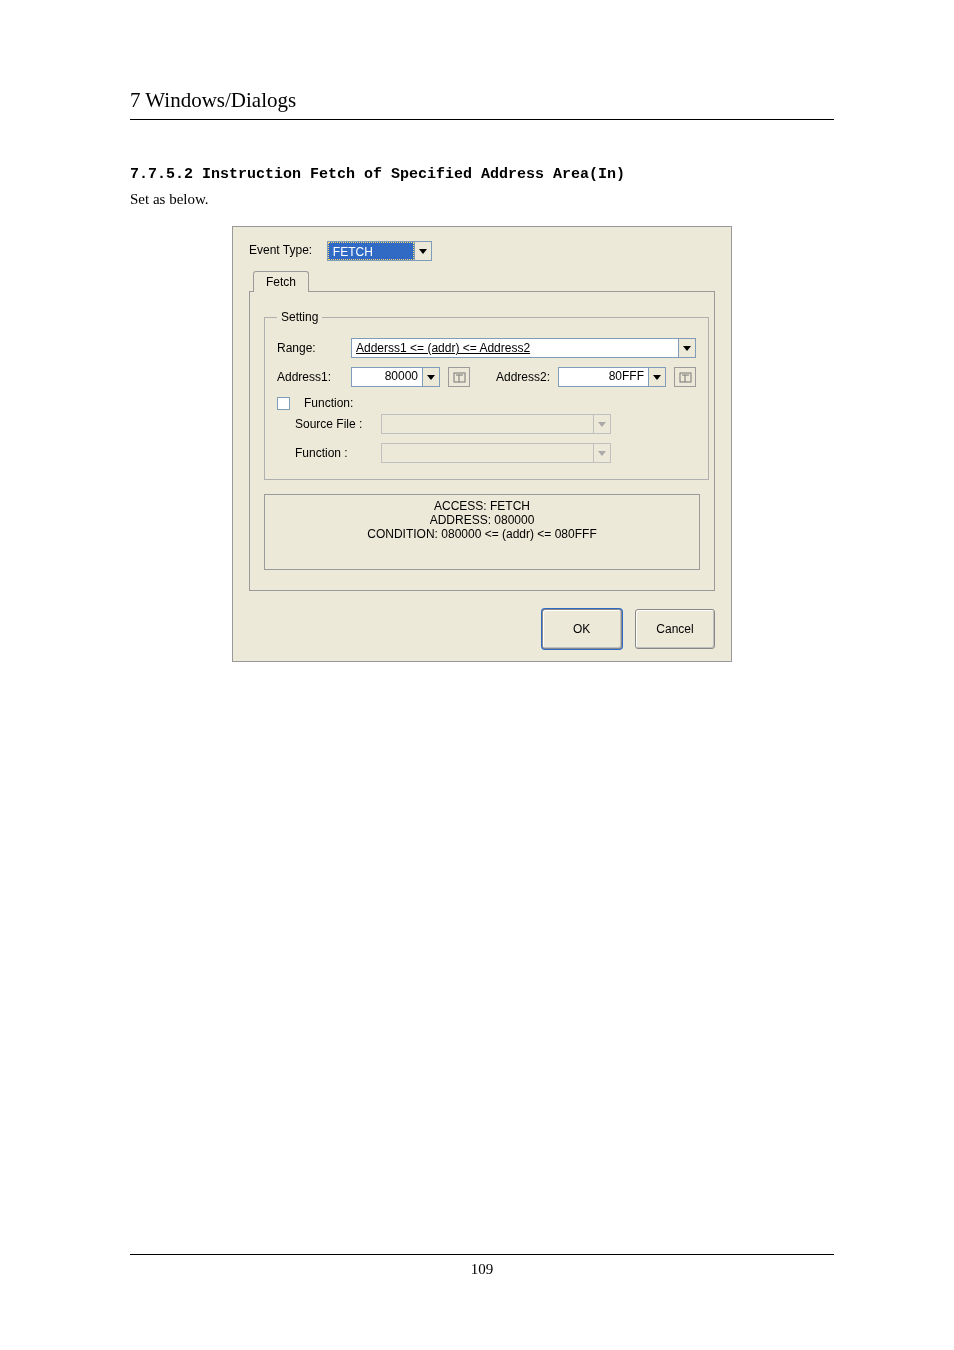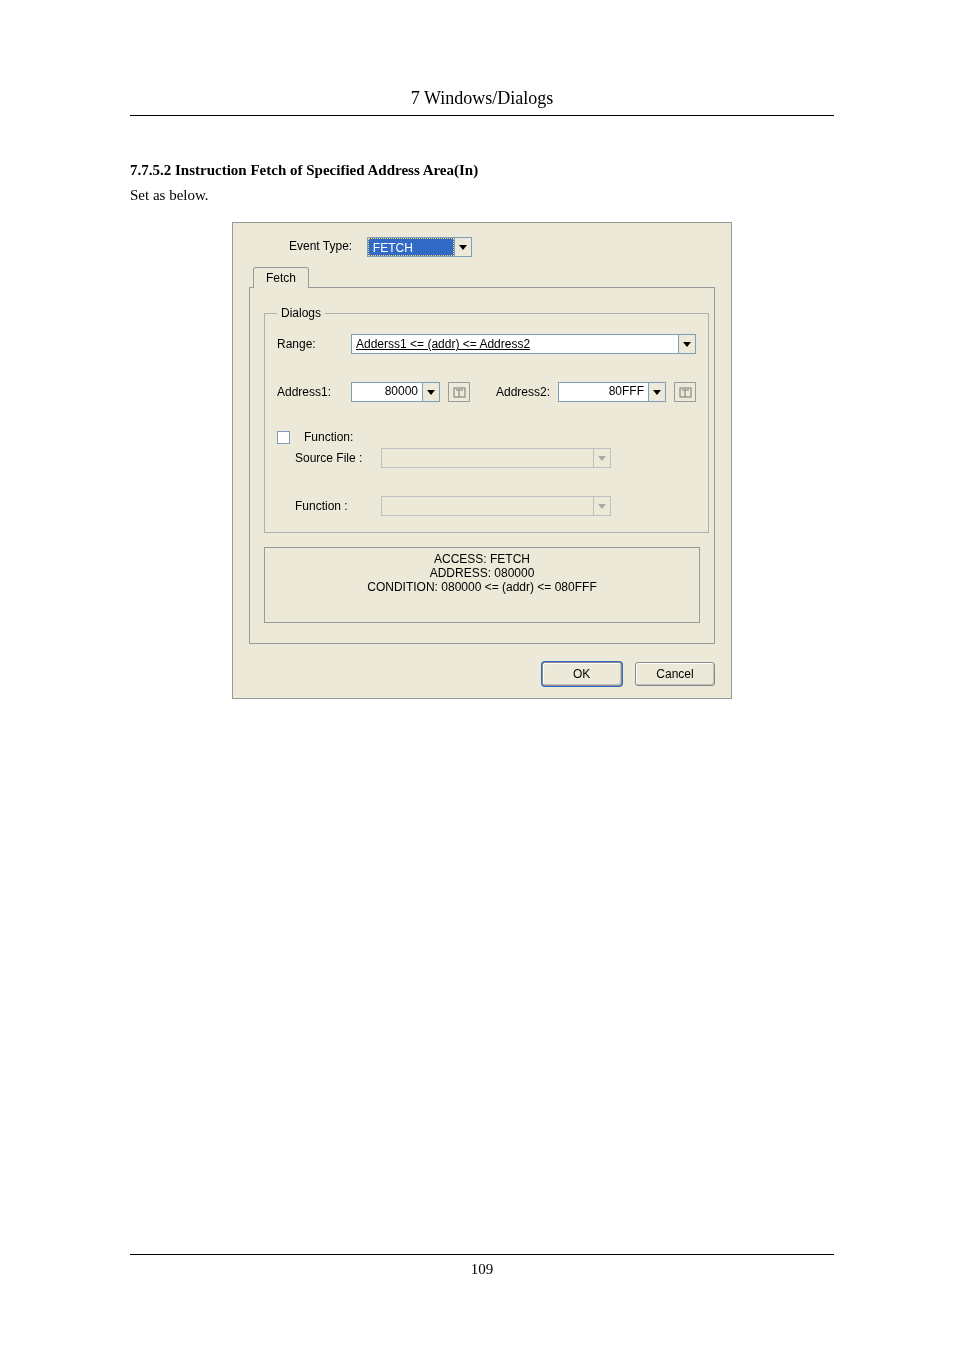--- a/index.html
+++ b/index.html
@@ -13,29 +13,30 @@
     color: #000;
   }
   .page {
     padding: 88px 120px 0 130px;
   }
   .hdr-line {
     border-bottom: 1px solid #000;
     margin-bottom: 4px;
   }
   .hdr-right {
-    text-align: center;
-    font-size: 18px;
+    text-align: left;
+    font-size: 21px;
     padding-bottom: 6px;
   }
   .section-title {
     font-weight: bold;
     font-size: 15px;
     margin-top: 46px;
     margin-bottom: 8px;
+    font-family: Liberation Mono, monospace;
   }
   .body-text {
     font-size: 15px;
     margin: 2px 0;
   }
   .dialog-wrap {
     margin: 18px auto 0;
     width: 500px;
   }
   .dialog {
@@ -49,21 +50,21 @@
     background: #7a8a99; 
     color: #fff;
     padding: 4px 8px;
     font-size: 12px;
     font-family: Tahoma, sans-serif;
   }
   .dlg-body {
     padding: 14px 16px 12px 16px;
   }
   .row { margin-bottom: 10px; }
-  .lbl { display: inline-block; margin-left: 40px; }
+  .lbl { display: inline-block; }
   .combo {
     display: inline-flex;
     vertical-align: middle;
     border: 1px solid #7f9db9;
     background: #fff;
     height: 20px;
   }
   .combo-sel {
     background: #316ac5;
     color: #fff;
@@ -122,21 +123,21 @@
   }
   fieldset.grp legend {
     padding: 0 4px;
     font-size: 12px;
     color: #000;
   }
   .fld-row {
     display: flex;
     align-items: center;
     gap: 8px;
-    margin-bottom: 28px;
+    margin-bottom: 9px;
   }
   .w-label { width: 66px; }
   .textfld {
     border: 1px solid #7f9db9;
     background: #fff;
     height: 20px;
     padding: 2px 4px;
     font-family: inherit;
     font-size: 12px;
     text-align: right;
@@ -176,21 +177,21 @@
     font-size: 12px;
     white-space: pre;
     text-align: center;
   }
   .btn-row {
     text-align: right;
     margin-top: 18px;
   }
   .win-btn {
     min-width: 80px;
-    height: 24px;
+    height: 40px;
     background: #ece9d8;
     border: 1px solid #888;
     border-radius: 3px;
     font-family: inherit;
     font-size: 12px;
     margin-left: 10px;
     box-shadow: inset 1px 1px 0 #fff, inset -1px -1px 0 #c0c0c0;
   }
   .win-btn.default {
     box-shadow: 0 0 0 1px #316ac5, inset 1px 1px 0 #fff, inset -1px -1px 0 #c0c0c0;
@@ -229,21 +230,21 @@
                 <span class="tri-down"></span>
               </span>
           </span>
         </div>
 
         <div class="tab-strip">
           <div class="tab">Fetch</div>
         </div>
         <div class="tab-panel">
           <fieldset class="grp">
-            <legend>Dialogs</legend>
+            <legend>Setting</legend>
 
             <div class="fld-row">
               <span class="w-label">Range:</span>
               <span class="combo" style="flex:1">
                 <span class="combo-plain" style="flex:1">Adderss1 &lt;= (addr) &lt;= Address2</span>
                 <span class="combo-btn">
                     <span class="tri-down"></span>
                   </span>
               </span>
             </div>

